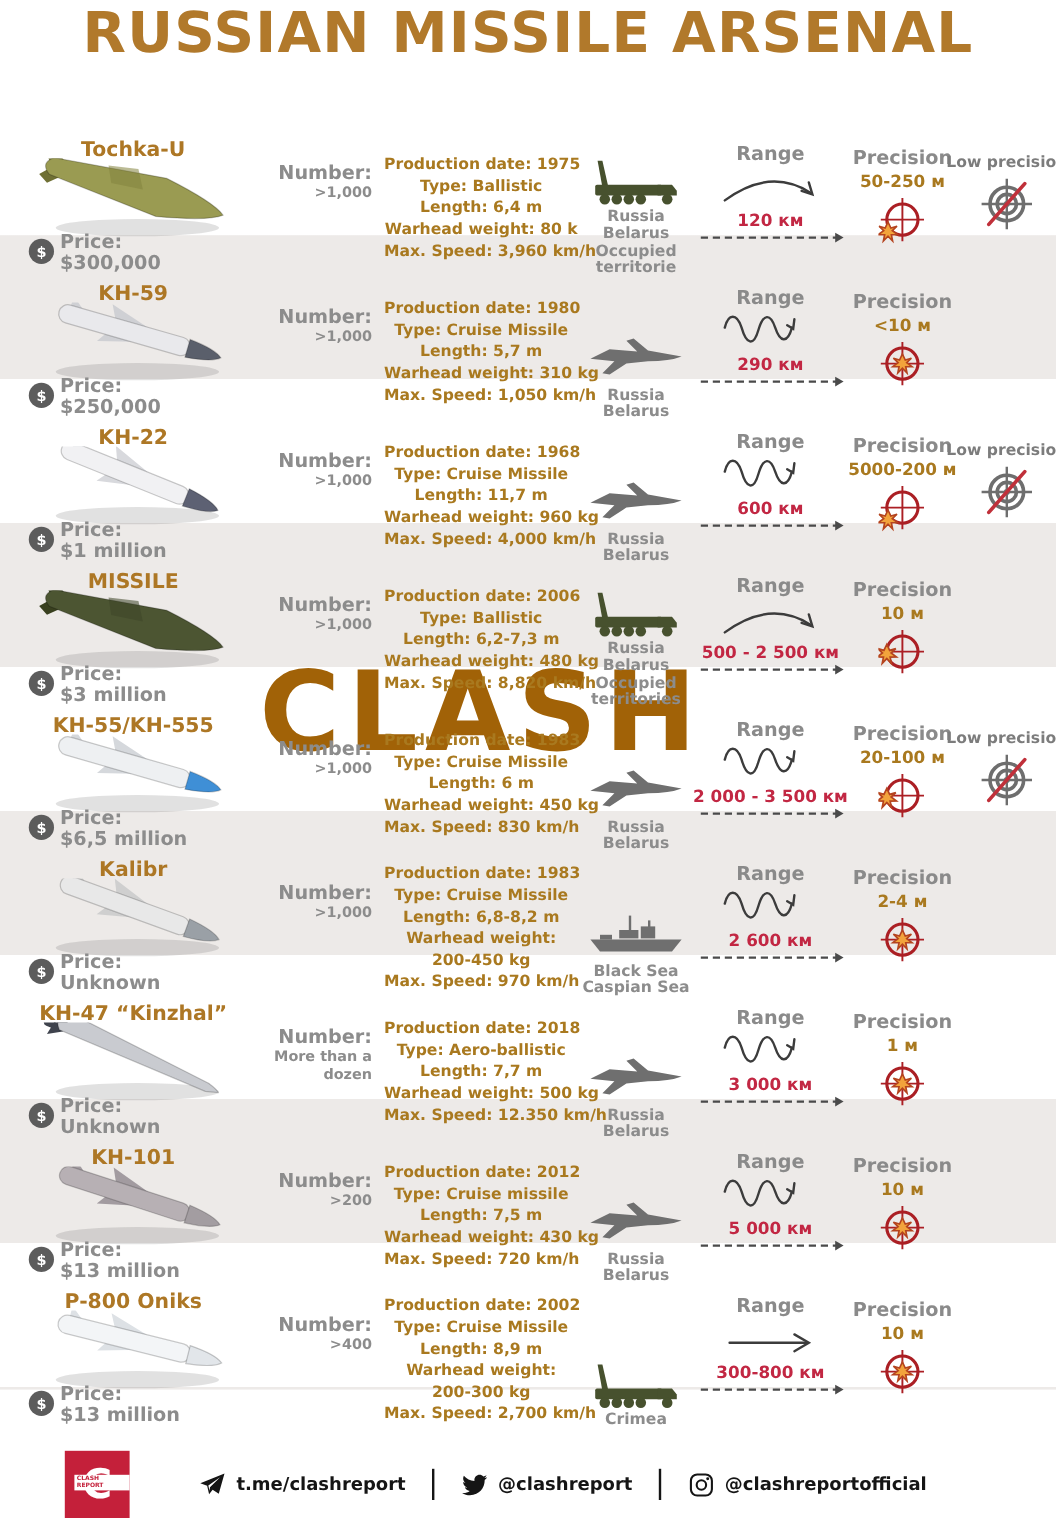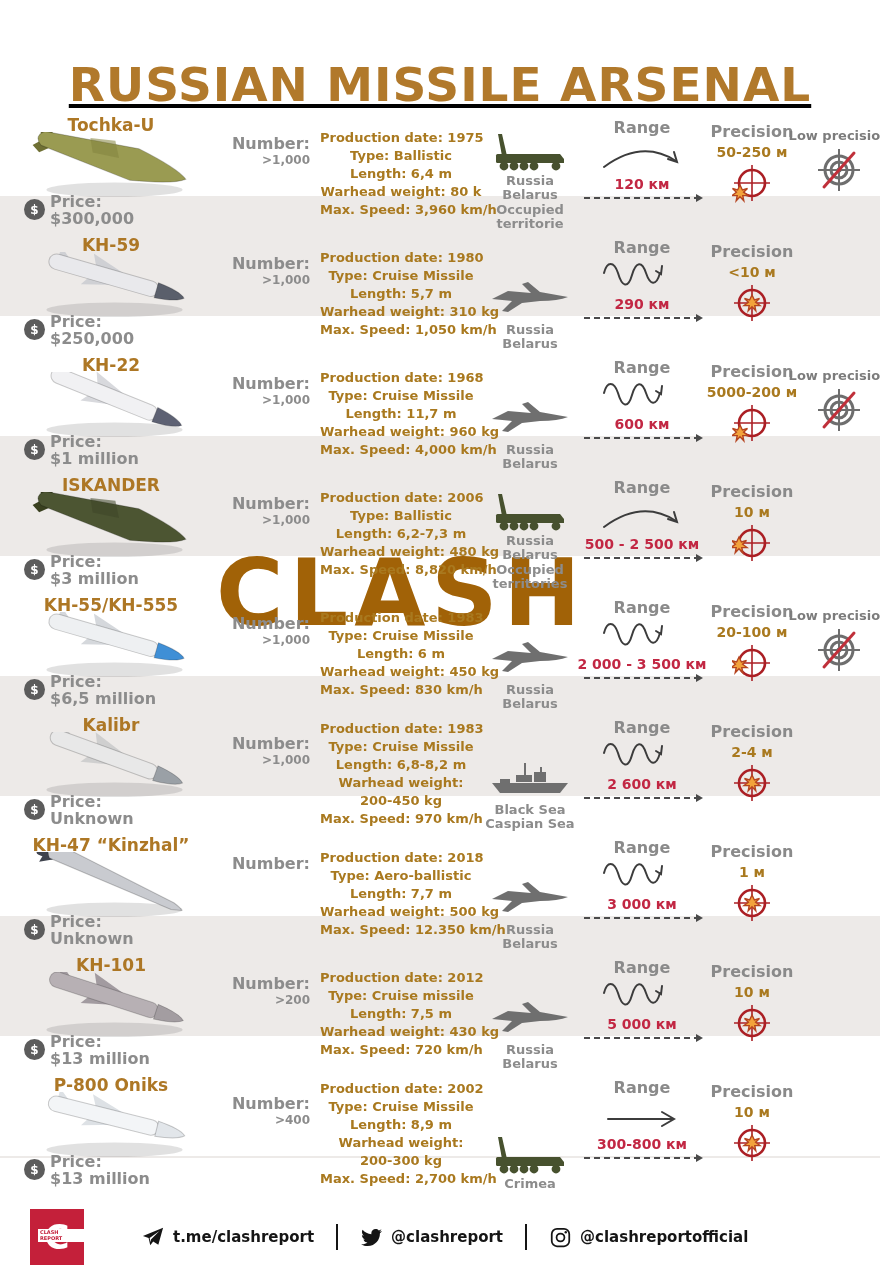--- a/index.html
+++ b/index.html
@@ -12,21 +12,21 @@
   
   .stripes{
     position:absolute;left:0;top:196px;width:880px;height:962px;z-index:0;
     background:repeating-linear-gradient(to bottom,#edeae8 0 120px,#ffffff 120px 240px);
   }
   .watermark{
     position:absolute;z-index:1;color:#a16207;font-weight:800;pointer-events:none;
     font-size:92px;letter-spacing:6px;line-height:1.0;left:216px;top:548px;
   }
   .watermark div{margin:0 0 8px 0;}
-  header{position:relative;z-index:2;height:112px;display:flex;align-items:flex-end;justify-content:center;text-decoration:underline;}
+  header{position:relative;z-index:2;height:112px;display:flex;align-items:flex-start;justify-content:center;}
   .title{
     font-size:47px;font-weight:800;letter-spacing:1px;color:#b1792b;white-space:nowrap;
   }
   #rows{position:relative;z-index:2;}
   .row{
     display:grid;height:120px;
     grid-template-columns:222px 88px 172px 96px 128px 92px 82px;
   }
   
   .c-art{position:relative;}
@@ -70,21 +70,21 @@
   .pr-val{font-size:14px;font-weight:800;color:#a9791f;margin-top:3px;white-space:nowrap;}
   .t-svg{width:40px;height:40px;margin-top:3px;}
   
   .c-low{display:flex;flex-direction:column;align-items:center;}
   .lp-lbl{margin-top:16px;font-size:13px;font-weight:600;color:#7c7c7c;white-space:nowrap;}
   .lp-svg{width:46px;height:46px;margin-top:4px;}
   .hidden{visibility:hidden;}
   
   footer{
     position:absolute;left:0;bottom:0;width:792px;height:86px;z-index:2;background:#ffffff;
-    display:flex;align-items:center;padding-left:30px;box-sizing:border-box;
+    display:flex;align-items:center;padding-left:54px;box-sizing:border-box;
   }
   .logo{
     width:54px;height:56px;background:#c4203a;position:relative;flex:0 0 auto;
     display:flex;align-items:center;justify-content:center;
   }
   .logo .c{color:#ffffff;font-size:34px;font-weight:800;font-family:"DejaVu Sans",sans-serif;}
   .logo .tiny{
     position:absolute;left:8px;top:20px;font-size:5px;font-weight:800;color:#c4203a;
     background:#ffffff;padding:1px 2px;line-height:1.1;
   }
@@ -320,21 +320,21 @@
     <line x1="2" y1="23" x2="44" y2="23" stroke="#6e6e6e" stroke-width="2"></line>
     <circle cx="23" cy="23" r="14" fill="none" stroke="#6e6e6e" stroke-width="3"></circle>
     <circle cx="23" cy="23" r="8" fill="none" stroke="#6e6e6e" stroke-width="3"></circle>
     <circle cx="23" cy="23" r="2.5" fill="#6e6e6e"></circle>
     <line x1="38" y1="6" x2="8" y2="40" stroke="#c0303a" stroke-width="3" stroke-linecap="round"></line>
   </svg></div>
     </div>
   </div>
     <div class="row">
     <div class="c-art">
-      <div class="m-name">ISKANDER</div>
+      <div class="m-name">MISSILE</div>
       <div class="m-svg"><svg viewBox="0 0 176 64" width="185" height="66">
             <ellipse cx="88" cy="56" rx="66" ry="7" fill="rgba(90,90,90,0.18)"></ellipse>
             <g transform="rotate(16 88 26)">
               <polygon points="16,12 28,22 18,27 8,17" fill="#39401f"></polygon>
          <polygon points="16,40 28,30 18,25 8,35" fill="#39401f"></polygon>
          <path d="M16,19 L108,10 Q150,18 160,26 Q150,34 108,42 L16,33 Q6,26 16,19 Z" fill="#4c5532" stroke="rgba(0,0,0,0.22)" stroke-width="1"></path>
          <polygon points="60,13 84,9 92,24 66,26" fill="#3e4628" opacity="0.55"></polygon>
             </g>
           </svg></div>
       <div class="coin">$</div>
@@ -554,20 +554,21 @@
             </g>
           </svg></div>
       <div class="coin">$</div>
       <div class="price">
         <div class="lbl">Price:</div>
         <div class="val">Unknown</div>
       </div>
     </div>
     <div class="c-num">
       <div class="n-lbl">Number:</div>
+      <div class="n-val">More than a dozen</div>
     </div>
     <div class="c-specs">
         <div>Production date: 2018</div>
         <div>Type: Aero-ballistic</div>
         <div>Length: 7,7 m</div>
         <div>Warhead weight: 500 kg</div>
         <div>Max. Speed: 12.350 km/h</div>
       </div>
     <div class="c-plat">
       <div class="p-svg"><svg viewBox="0 0 84 44" width="84" height="44">

